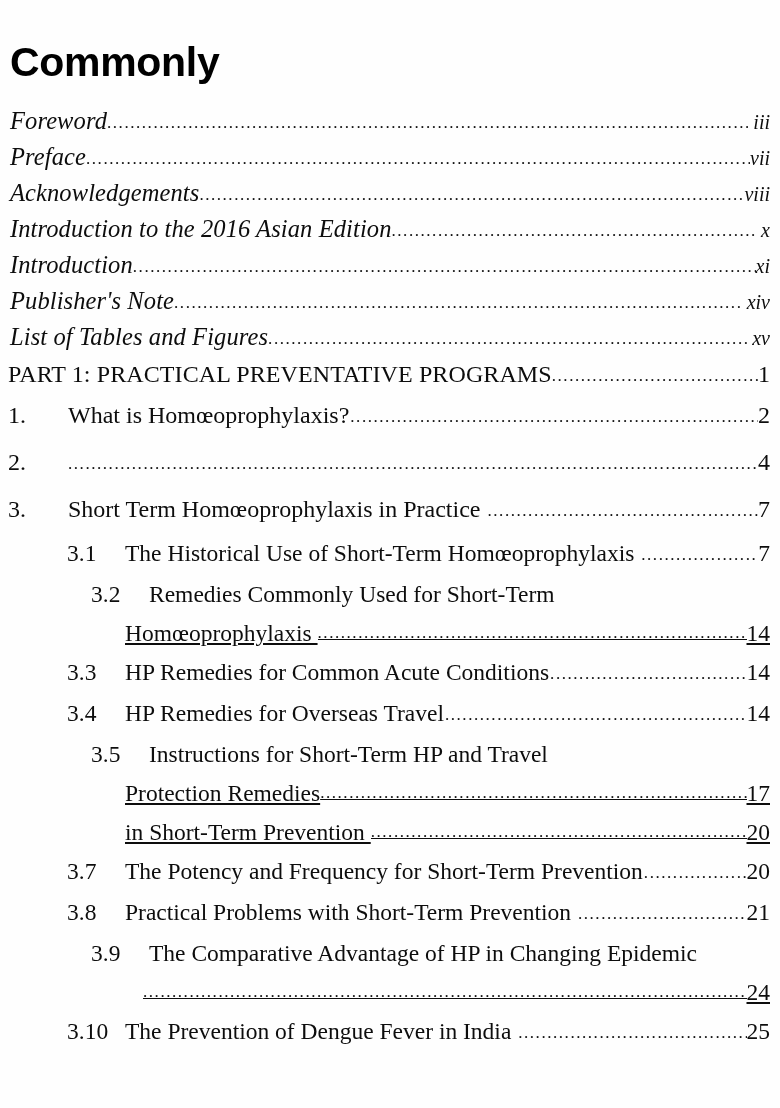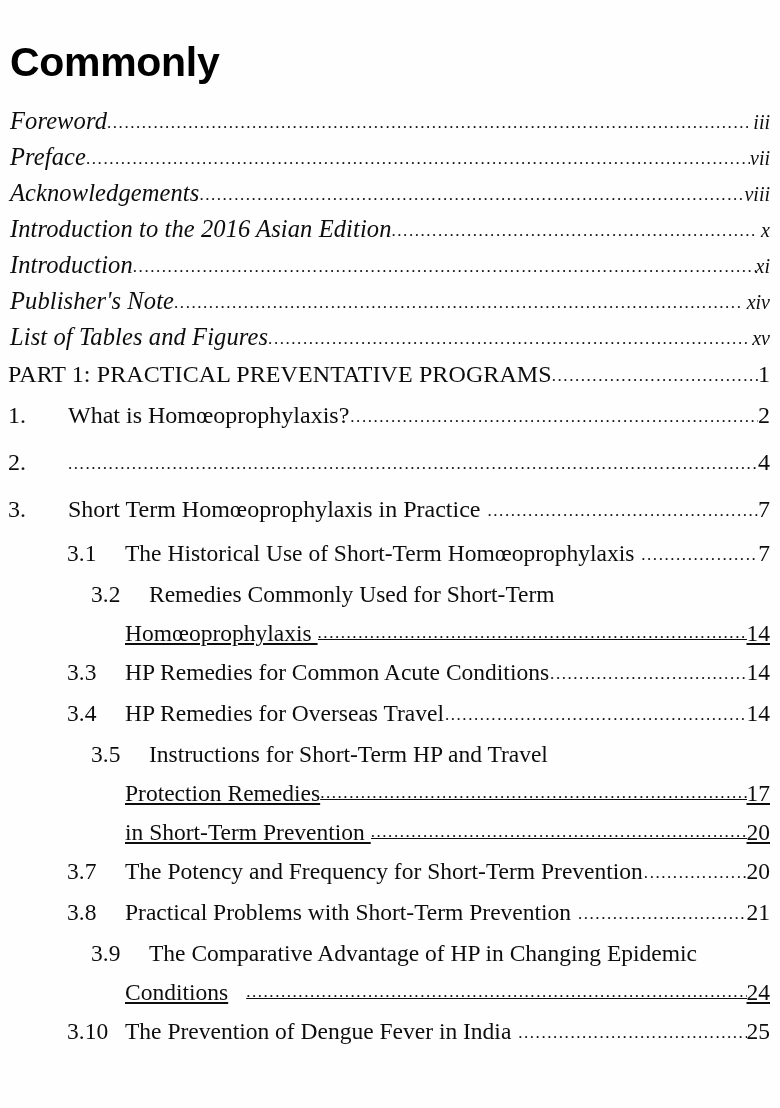--- a/index.html
+++ b/index.html
@@ -346,21 +346,20 @@
         <span class="pageno">21</span>
       </li>
       <li class="multi">
         <div class="line1">
           <span class="spacer"></span>
           <span class="num">3.9</span>
           <span class="label">The Comparative Advantage of HP in Changing Epidemic</span>
         </div>
         <div class="line2">
           <span class="indent"></span>
-          <span class="label">Conditions</span>
           <span class="gap-before-leaders"></span>
           <span class="leaders">.................................................................................................................................</span>
           <span class="pageno">24</span>
         </div>
       </li>
       <li class="toc-row sub-row">
         <span class="spacer"></span>
         <span class="num">3.10</span>
         <span class="label">The Prevention of Dengue Fever in India </span>
         <span class="leaders">.................................................................................................................................</span>

